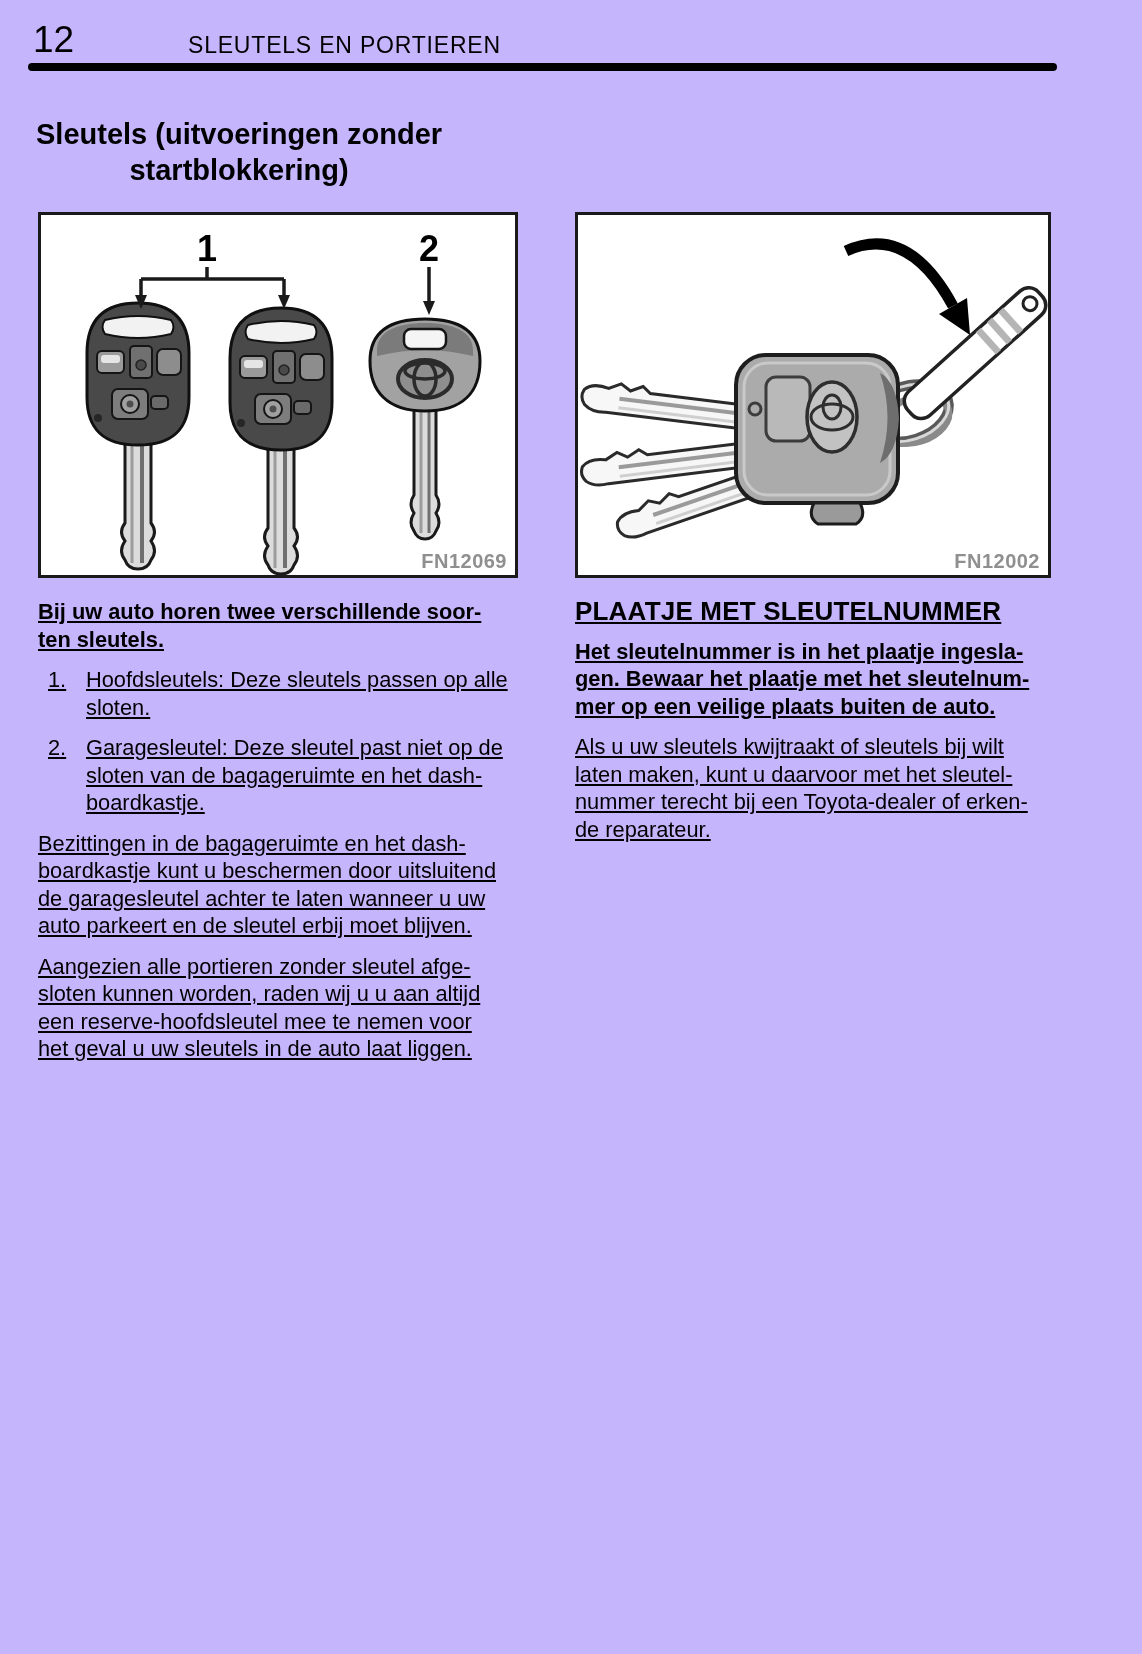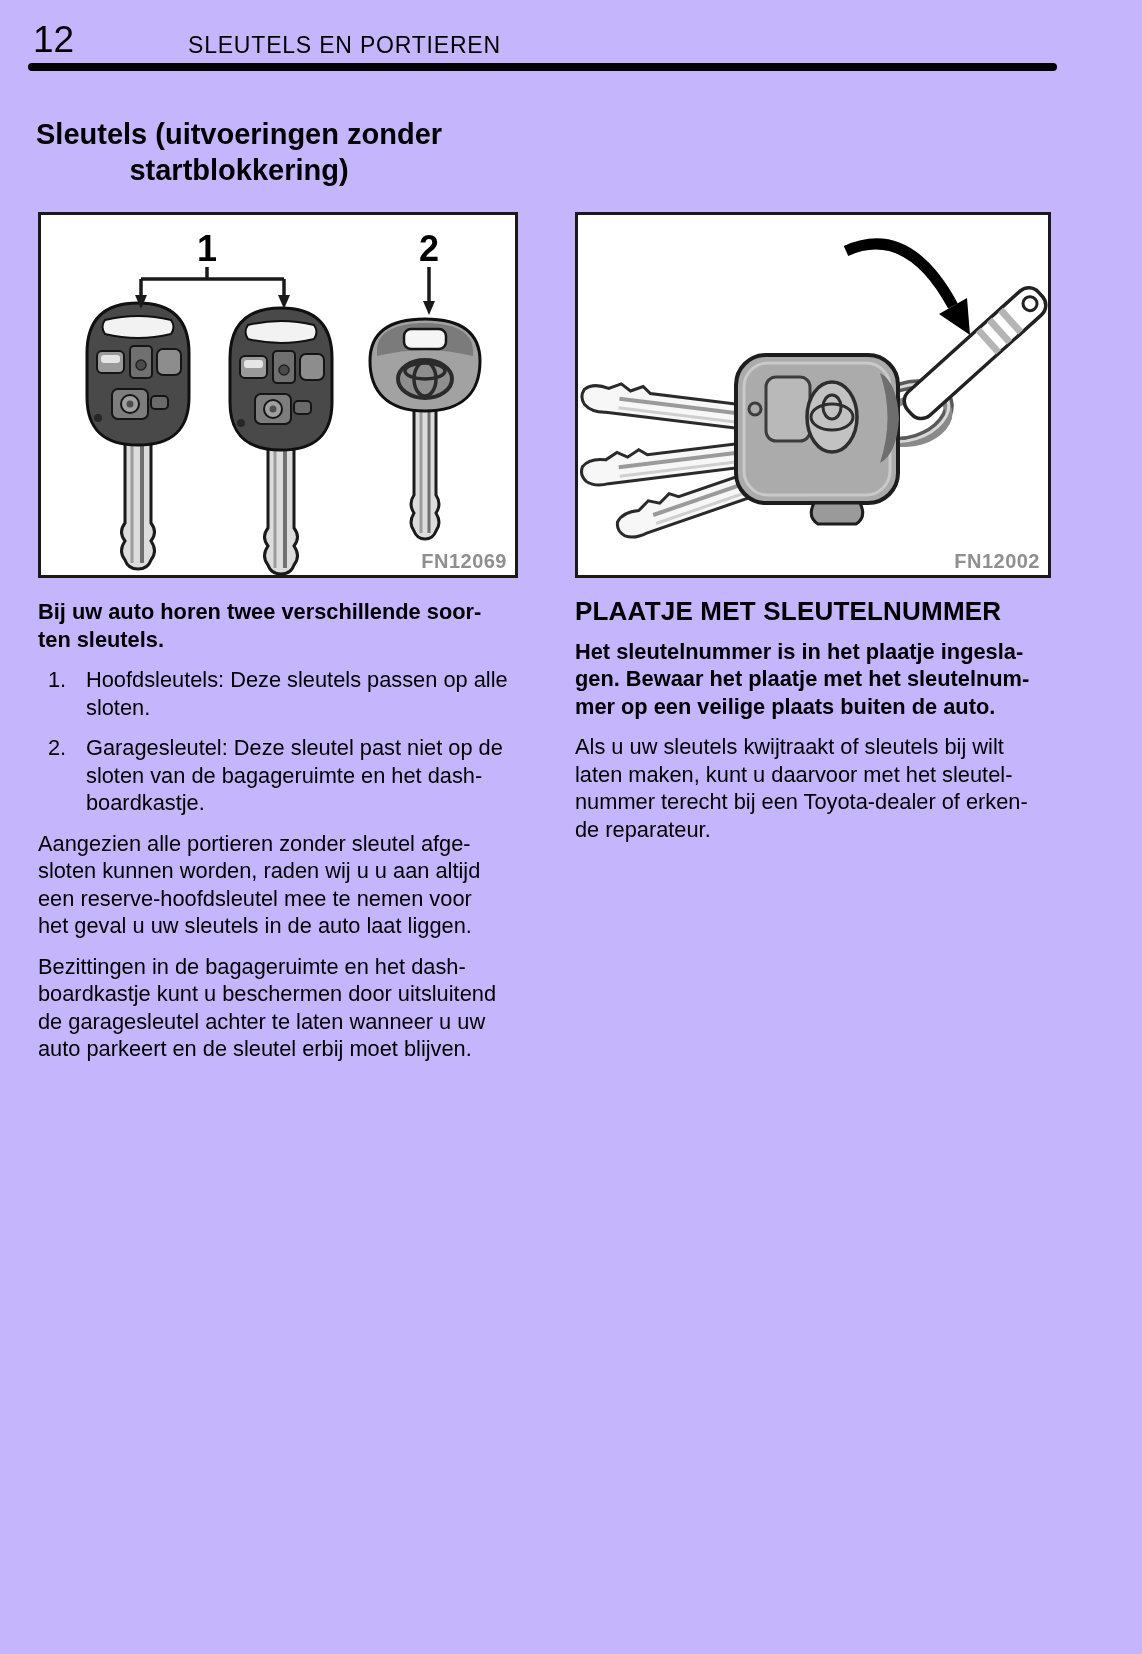--- a/index.html
+++ b/index.html
@@ -8,21 +8,21 @@
     font-family:"Liberation Sans", sans-serif;color:#000;overflow:hidden;
   }
   .page-number{position:absolute;left:33px;top:20px;font-size:37px;line-height:40px;font-weight:400;}
   .chapter-title{position:absolute;left:188px;top:32px;font-size:23px;letter-spacing:0.8px;font-weight:400;}
   .header-rule{position:absolute;left:28px;top:63px;width:1029px;height:8px;background:#000;border-radius:4px;}
   .section-title{position:absolute;left:36px;top:116px;font-size:29px;font-weight:bold;line-height:36px;white-space:pre;text-align:center;}
   .figure{position:absolute;top:212px;height:366px;border:3px solid #1a1a1a;background:#fff;box-sizing:border-box;}
   .figure.left{left:38px;width:480px;}
   .figure.right{left:575px;width:476px;text-align:center;}
   .fig-code{position:absolute;right:8px;bottom:2px;font-size:20px;color:#8f8f8f;letter-spacing:0.5px;font-weight:bold;}
-  .col{position:absolute;top:598px;font-size:21.8px;line-height:27.5px;}
+  .col{position:absolute;top:598px;font-size:21.8px;line-height:27.5px;text-decoration:underline;}
   .col.left{left:38px;width:520px;}
   .col.right{left:575px;width:530px;}
   .para{white-space:pre;margin:0 0 13px 0;}
   .bold{font-weight:bold;}
   .rc-heading{font-size:26px;font-weight:bold;margin:0 0 12px 0;letter-spacing:0.2px;}
   .list-item{display:flex;margin:13px 0 0 0;padding-left:10px;}
   .list-item .num{width:38px;flex:0 0 38px;}
   .list-item .li-text{white-space:pre;}
   .list-wrap{margin-bottom:13px;}
   svg text{font-family:"Liberation Sans", sans-serif;}
@@ -147,28 +147,28 @@
         <span class="li-text">Hoofdsleutels: Deze sleutels passen op alle
 sloten.</span>
       </div>
       <div class="list-item">
         <span class="num">2.</span>
         <span class="li-text">Garagesleutel: Deze sleutel past niet op de
 sloten van de bagageruimte en het dash-
 boardkastje.</span>
       </div>
     </div>
+    <p class="para">Bezittingen in de bagageruimte en het dash-
+boardkastje kunt u beschermen door uitsluitend
+de garagesleutel achter te laten wanneer u uw
+auto parkeert en de sleutel erbij moet blijven.</p>
     <p class="para">Aangezien alle portieren zonder sleutel afge-
 sloten kunnen worden, raden wij u u aan altijd
 een reserve-hoofdsleutel mee te nemen voor
 het geval u uw sleutels in de auto laat liggen.</p>
-    <p class="para">Bezittingen in de bagageruimte en het dash-
-boardkastje kunt u beschermen door uitsluitend
-de garagesleutel achter te laten wanneer u uw
-auto parkeert en de sleutel erbij moet blijven.</p>
   </div>
 
   <div class="col right">
     <p class="rc-heading">PLAATJE MET SLEUTELNUMMER</p>
     <p class="para bold">Het sleutelnummer is in het plaatje ingesla-
 gen. Bewaar het plaatje met het sleutelnum-
 mer op een veilige plaats buiten de auto.</p>
     <p class="para">Als u uw sleutels kwijtraakt of sleutels bij wilt
 laten maken, kunt u daarvoor met het sleutel-
 nummer terecht bij een Toyota-dealer of erken-

